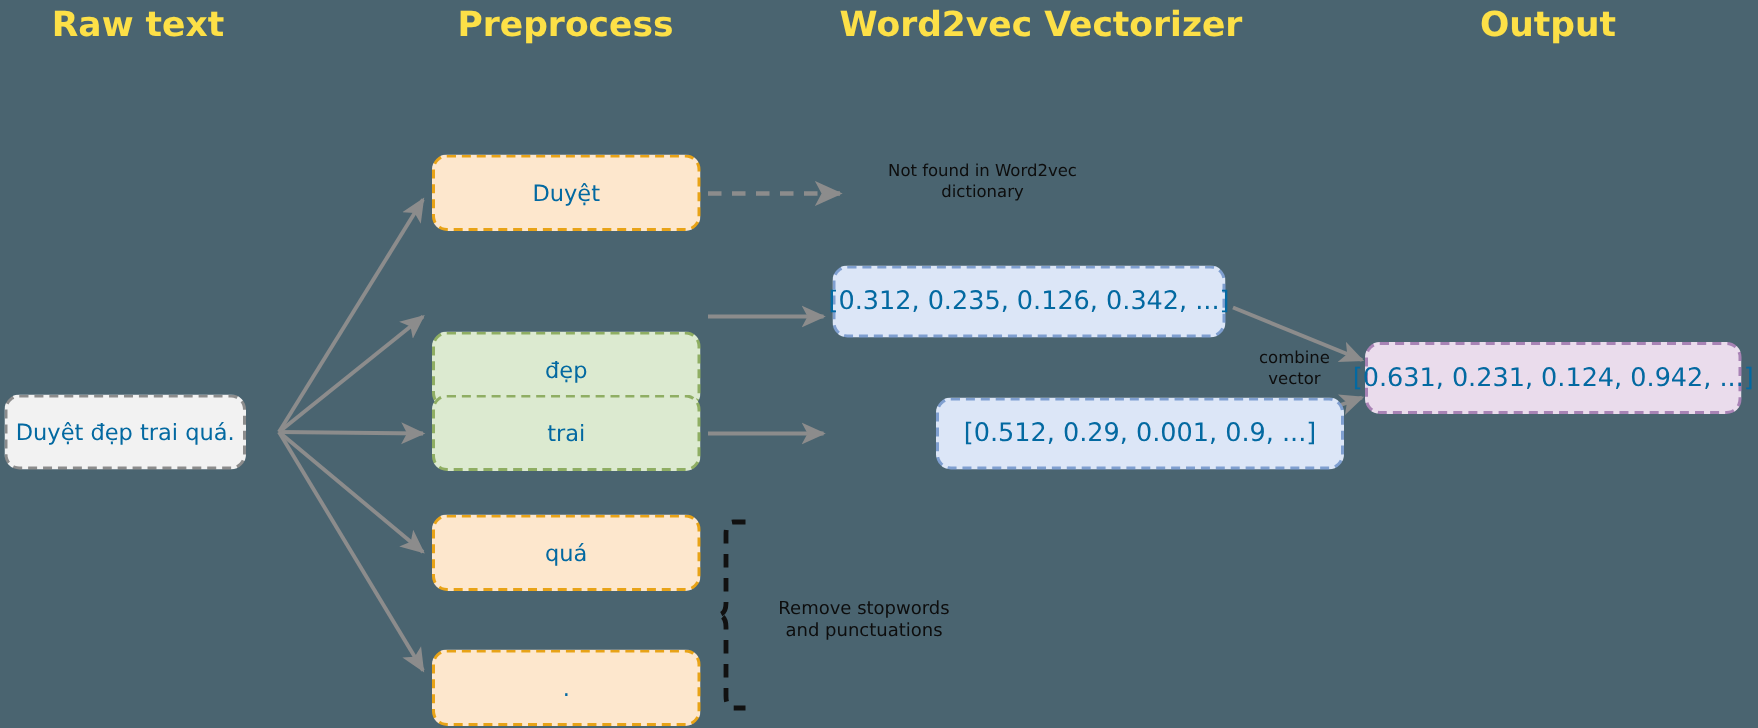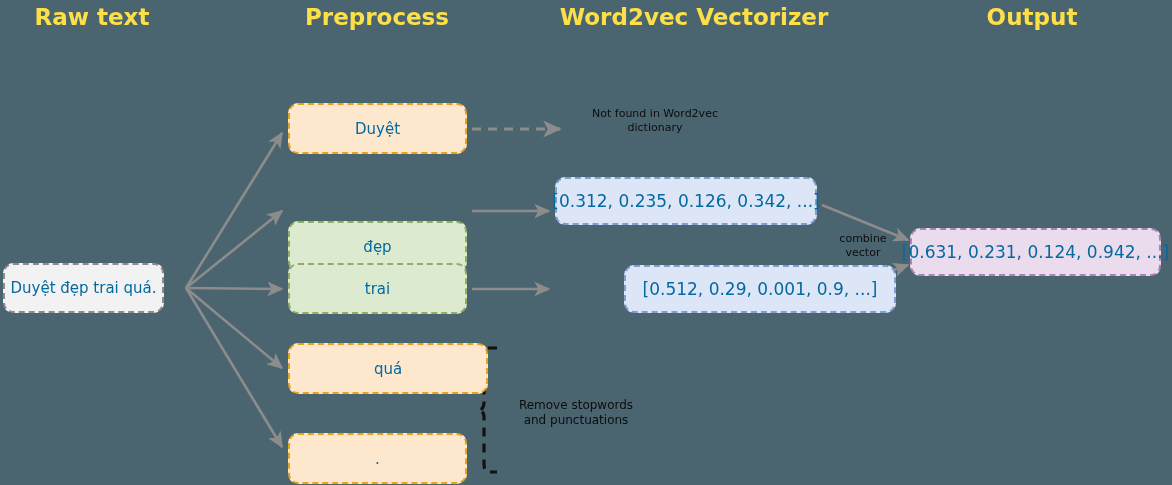--- a/index.html
+++ b/index.html
@@ -119,21 +119,21 @@
   <div class="col-title" style="left:1032px; top:4px;">Output</div>
 
   <div class="node node-raw" style="left:3px; top:263px; width:161px; height:50px;">Duyệt đẹp trai quá.</div>
 
   <div class="node node-orange" style="left:288px; top:103px; width:179px; height:51px;">Duyệt</div>
 
   <div class="node node-green" style="left:288px; top:185px; width:179px; height:51px;margin-top:36px;">đẹp</div>
 
   <div class="node node-green" style="left:288px; top:263px; width:179px; height:51px;">trai</div>
 
-  <div class="node node-orange" style="left:288px; top:343px; width:200px; height:51px;">quá</div>
+  <div class="node node-orange" style="left:288px; top:343px; width:179px; height:51px;">quá</div>
 
   <div class="node node-orange" style="left:288px; top:433px; width:179px; height:51px;">.</div>
 
   <div class="node node-blue" style="left:555px; top:177px; width:262px; height:48px;">[0.312, 0.235, 0.126, 0.342, ...]</div>
 
   <div class="node node-blue" style="left:585px; top:265px; width:272px; height:48px;margin-left:39px;">[0.512, 0.29, 0.001, 0.9, ...]</div>
 
   <div class="node node-purple" style="left:910px; top:228px; width:251px; height:48px;">[0.631, 0.231, 0.124, 0.942, ...]</div>
 
   <div class="annot" style="left:655px; top:107px; width:180px;">

